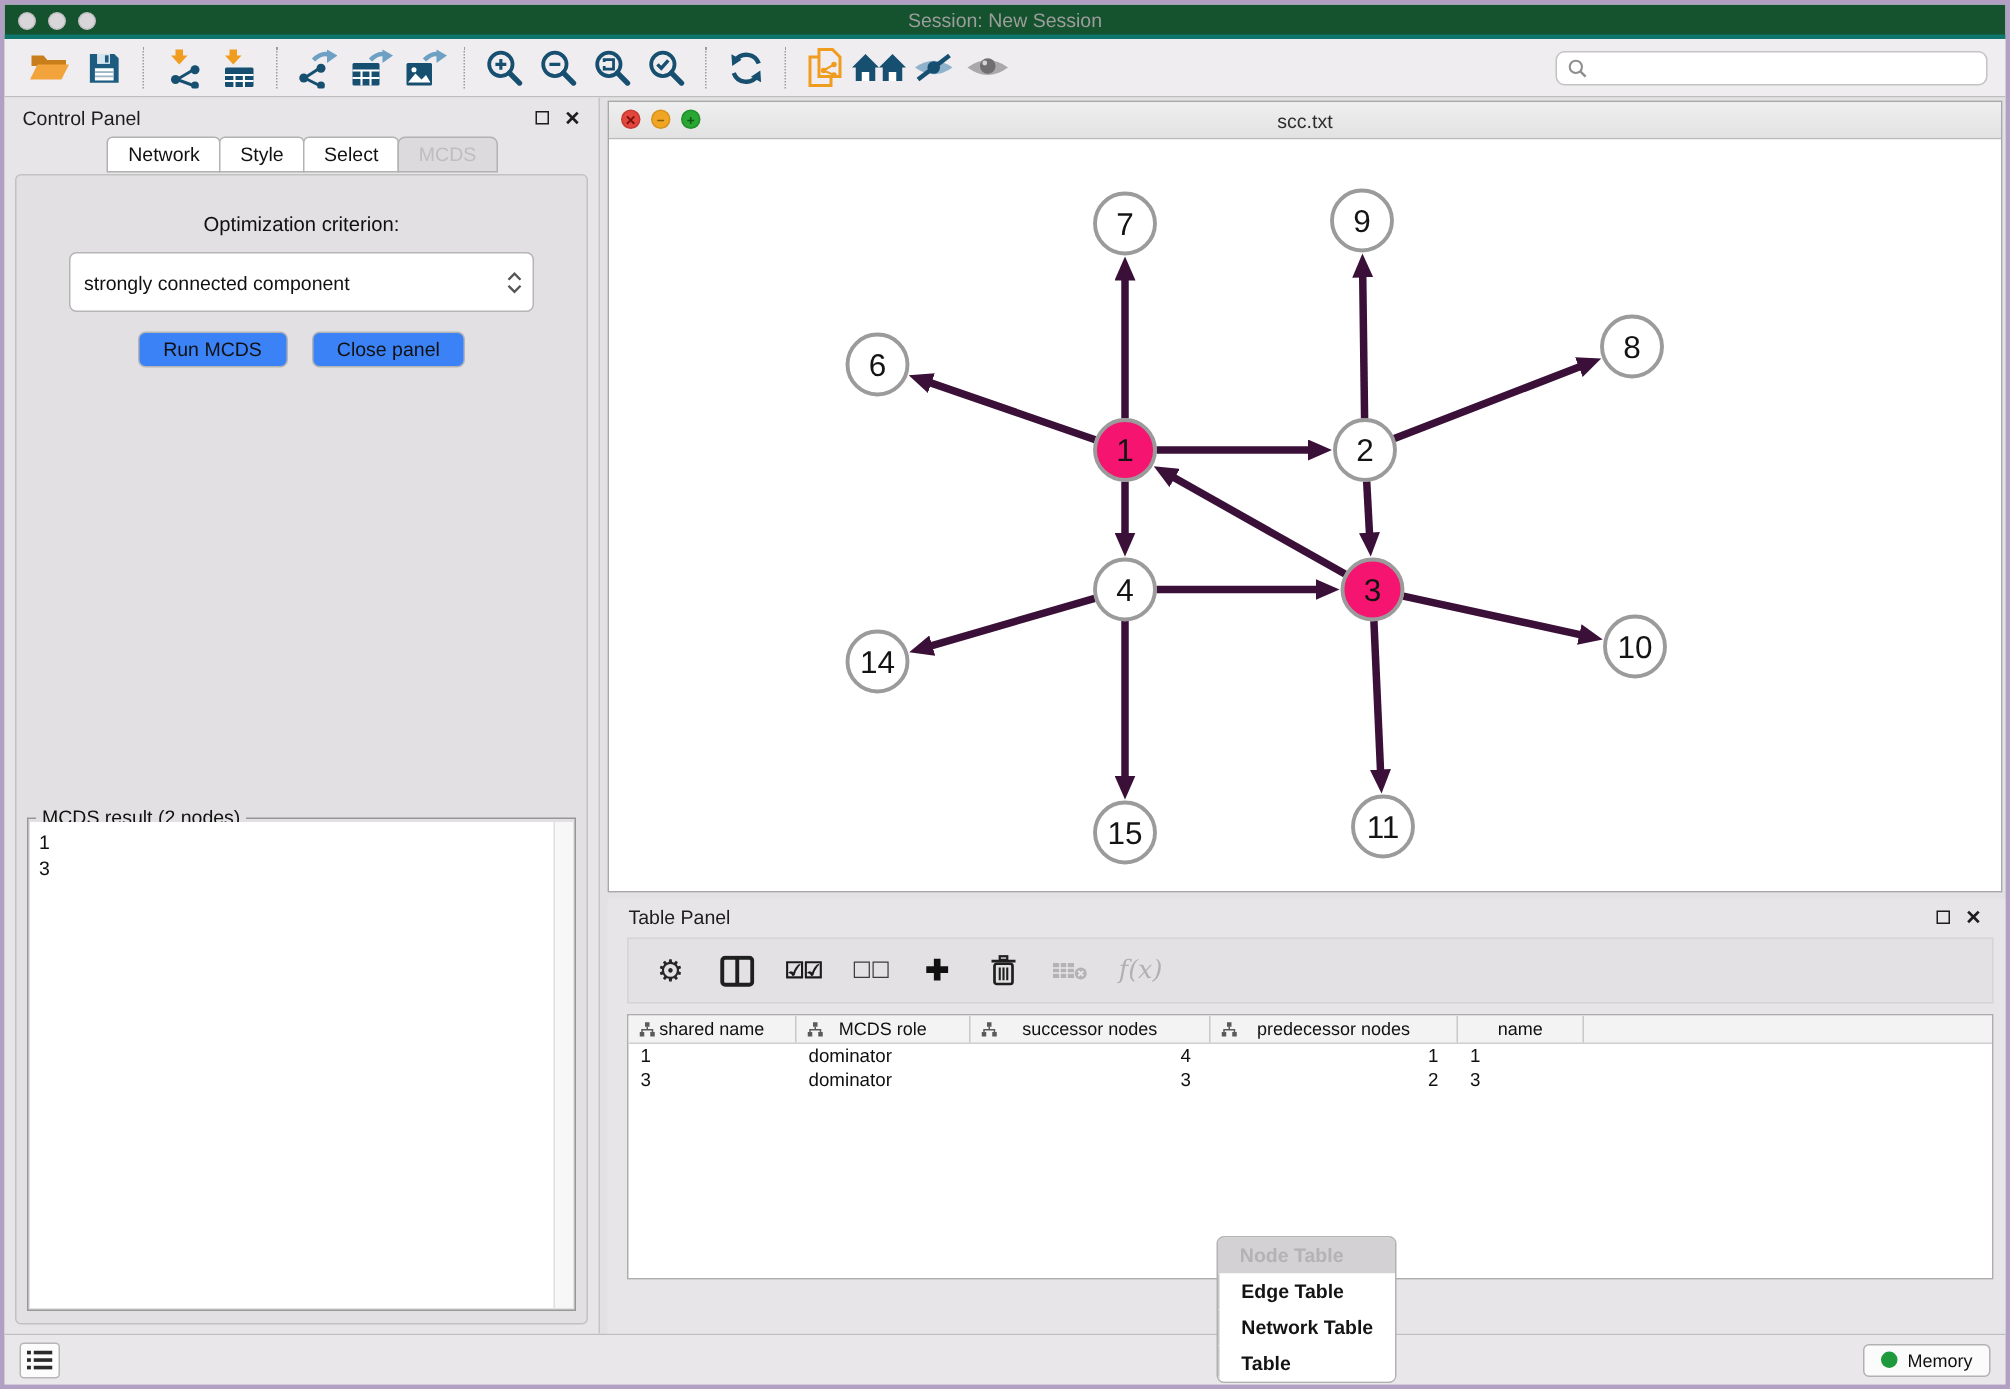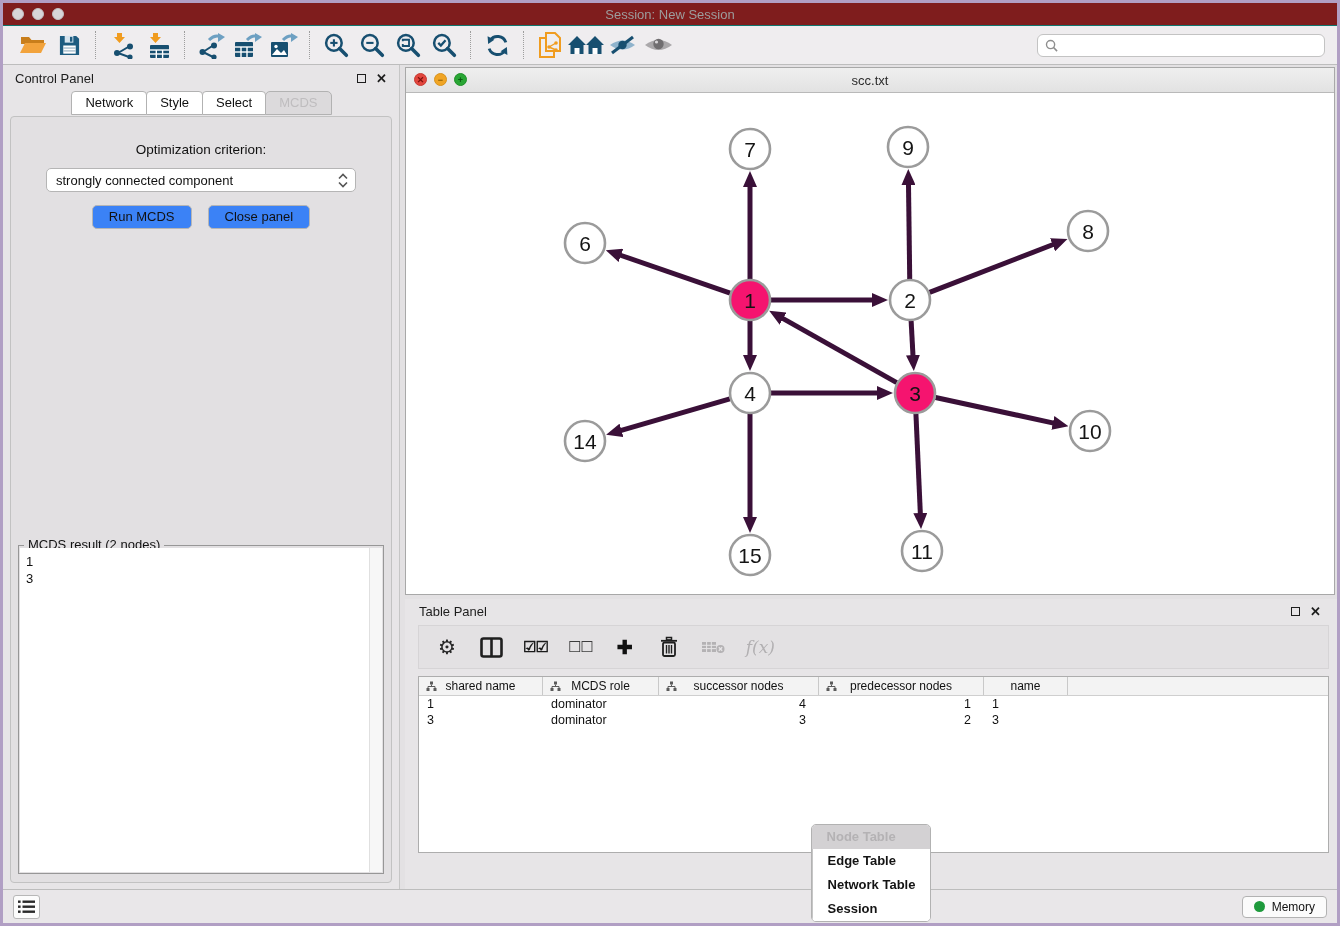--- a/index.html
+++ b/index.html
@@ -1,21 +1,21 @@
 <!DOCTYPE html>
 <html><head>
 <meta charset="utf-8">
 <style>
   * { box-sizing: border-box; }
   html,body { margin:0; padding:0; background:#888; }
   body { font-family:"Liberation Sans",sans-serif; }
   .app{ position:relative; width:1340px; height:926px; border:3px solid #b19fc4; background:#e3e1e3; display:flex; flex-direction:column; overflow:hidden;}
 
   
-  .titlebar{ height:23px; background:#7f1d1d; border-bottom:1px solid #0f766e; position:relative; display:flex; align-items:center; justify-content:center; flex:0 0 auto;}
+  .titlebar{ height:23px; background:#14532d; border-bottom:3px solid #0f766e; position:relative; display:flex; align-items:center; justify-content:center; flex:0 0 auto;}
   .titlebar .title{ font-size:13px; color:#9d9d9d; }
   .traffic{ position:absolute; left:9px; top:5px; display:flex; gap:8px; }
   .tl{ width:12px; height:12px; border-radius:50%; background:#d8d6d8; border:1px solid #c2c0c2; display:flex; align-items:center; justify-content:center; font-size:8px; font-weight:bold; line-height:1;}
 
   
   .toolbar{ height:39px; background:#efedef; border-bottom:1px solid #bdbdbd; display:flex; align-items:center; padding:0 12px; flex:0 0 auto;}
   .tb-btn{ width:36px; height:32px; display:flex; align-items:center; justify-content:center; }
   .tb-sep{ width:1px; height:28px; border-left:1px dotted #9d9d9d; margin:0 8px; }
   .search-wrap{ margin-left:auto; width:288px; height:23px; background:#fff; border:1px solid #c3c3c3; border-radius:6px; display:flex; align-items:center; padding:0 7px; gap:5px;}
   .search-wrap input{ border:none; outline:none; flex:1; font-size:12px; font-family:"Liberation Sans",sans-serif; background:transparent;}
@@ -28,21 +28,21 @@
   .cp-header{ height:26px; display:flex; align-items:center; padding:0 12px; }
   .cp-title{ font-size:13px; color:#1d1d1d; }
   .panel-wicons{ margin-left:auto; display:flex; gap:10px; align-items:center;}
   .float-ic{ width:9px; height:9px; border:1.6px solid #1d1d1d; }
   .close-ic{ font-size:13px; font-weight:bold; color:#1d1d1d; line-height:1;}
   .cp-tabs{ display:flex; justify-content:center; position:relative; z-index:2; margin-bottom:-1px; }
   .cp-tab{ background:#fff; border:1px solid #b2b2b2; padding:3px 13px 4px; font-size:13px; color:#111; margin-right:-1px; border-radius:4px 4px 0 0;}
   .cp-tab.active{ background:#dcdadc; color:#bfbdbf; border-radius:5px 5px 0 0;}
   .cp-content{ position:absolute; left:7px; right:7px; top:51px; bottom:6px; background:#e2e0e2; border:1px solid #c2c2c2; border-radius:4px;}
   .opt-label{ text-align:center; margin-top:25px; font-size:13.5px; color:#101010;}
-  .dropdown{ margin:11px auto 12px; width:310px; height:24px; background:#fff; border:1px solid #b5b5b5; border-radius:5px; display:flex; align-items:center; padding:0 6px 0 9px; font-size:13px; color:#111;}
+  .dropdown{ margin:11px auto 12px; width:310px; height:40px; background:#fff; border:1px solid #b5b5b5; border-radius:5px; display:flex; align-items:center; padding:0 6px 0 9px; font-size:13px; color:#111;}
   .dropdown .dd-stepper{ margin-left:auto; }
   .cp-buttons{ display:flex; justify-content:center; gap:16px; margin-top:13px;}
   .cp-btn{ background:#3b82f6; border:1px solid #b5b5b5; border-radius:5px; padding:3px 16px 4px; font-size:13px; color:#111;}
   .result-group{ position:absolute; left:7px; right:7px; top:428px; bottom:8px; border:1px solid #979797;}
   .result-legend{ position:absolute; top:-9px; left:5px; background:#e2e0e2; padding:0 4px; font-size:13px; color:#111;}
   .result-area{ position:absolute; inset:1px; top:2px; background:#fff; }
   .result-text{ margin:0; padding:5px 6px; font-family:"Liberation Sans",sans-serif; font-size:13px; line-height:17px; color:#111; white-space:pre;}
   .result-scroll{ position:absolute; top:0; bottom:0; right:0; width:13px; background:#f7f7f7; border-left:1px solid #e0e0e0;}
 
   
@@ -68,21 +68,21 @@
   .tpi.checks{ font-size:15px; letter-spacing:-1px; color:#1a1a1a; font-weight:bold;}
   .tpi.unchecks{ font-size:15px; letter-spacing:-1px; color:#3c3c3c;}
   .tpi.plus{ font-size:19px; color:#101010; font-weight:bold;}
   .tpi.fx{ font-family:"DejaVu Serif",serif; font-style:italic; font-size:17px; color:#b2b0b2;}
   .tp-table{ margin:7px 8px 0 13px; height:177px; background:#fff; border:1px solid #adadad; overflow:hidden;}
   .thead{ display:flex; height:19px; background:#f3f3f3; border-bottom:1px solid #cfcfcf; }
   .th{ position:relative; display:flex; align-items:center; justify-content:center; font-size:12px; color:#111; border-right:1px solid #c9c9c9; }
   .th .sort-ic{ position:absolute; left:7px; top:4px;}
   .tr{ display:flex; height:16px; }
   .td{ font-size:12.5px; color:#111; padding:0 0 0 8px; overflow:hidden; white-space:nowrap; line-height:16px;}
-  .th:nth-child(1),.td:nth-child(1){ width:124px;}
+  .th:nth-child(1),.td:nth-child(1){ width:112px;}
   .th:nth-child(2),.td:nth-child(2){ width:116px;}
   .th:nth-child(3),.td:nth-child(3){ width:160px;}
   .th:nth-child(4),.td:nth-child(4){ width:165px;}
   .th:nth-child(5),.td:nth-child(5){ width:84px;}
   .td:nth-child(3),.td:nth-child(4){ text-align:right; padding-right:13px;}
   .tp-tabs{ height:40px; display:flex; align-items:center; justify-content:center;}
   .seg-group{ display:flex; border:1px solid #b2b2b2; border-radius:5px; overflow:hidden; background:#fff;flex-direction:column;}
   .seg-tab{ padding:4px 15px 5px; font-size:13px; font-weight:bold; color:#141414; background:#fff; border-left:1px solid #c6c6c6;}
   .seg-tab:first-child{ border-left:none;}
   .seg-tab.active{ background:#d3d1d3; color:#b4b2b4;}
@@ -488,21 +488,21 @@
               <div class="td">2</div>
               <div class="td">3</div>
             </div>
           </div>
       </div>
       <div class="tp-tabs">
         <div class="seg-group">
             <span class="seg-tab active">Node Table</span>
             <span class="seg-tab">Edge Table</span>
             <span class="seg-tab">Network Table</span>
-            <span class="seg-tab">Session</span>
+            <span class="seg-tab">Table</span>
           </div>
       </div>
     </div>
   </div>
 
   <div class="statusbar">
     <span class="list-btn">
       <svg width="17" height="14" viewBox="0 0 17 14">
           <g fill="#2a2a2a">
             <rect x="0" y="0.5" width="2.6" height="2.4"></rect>

